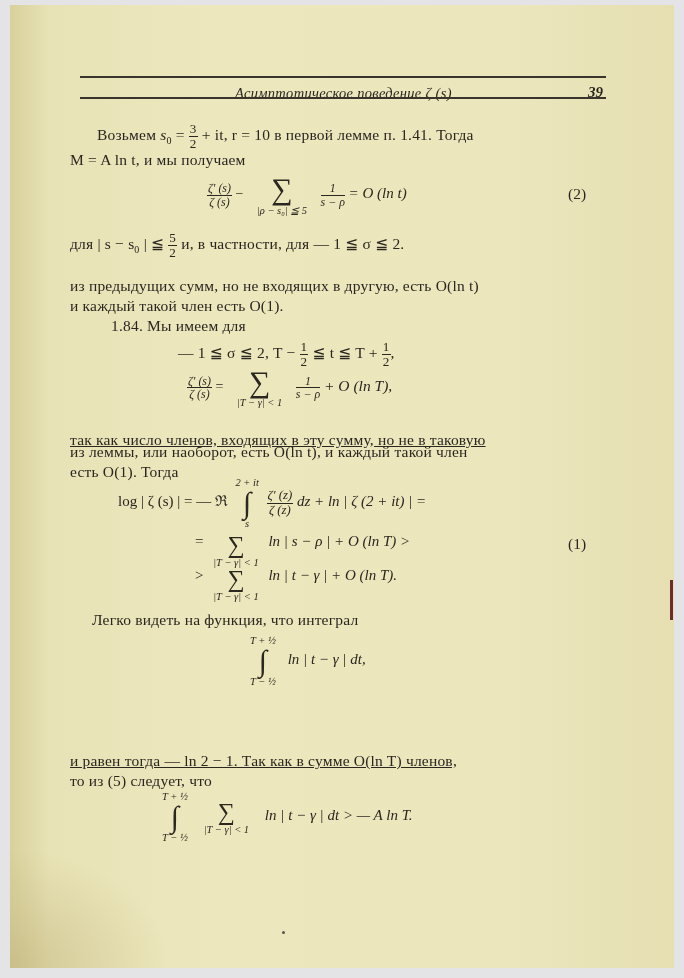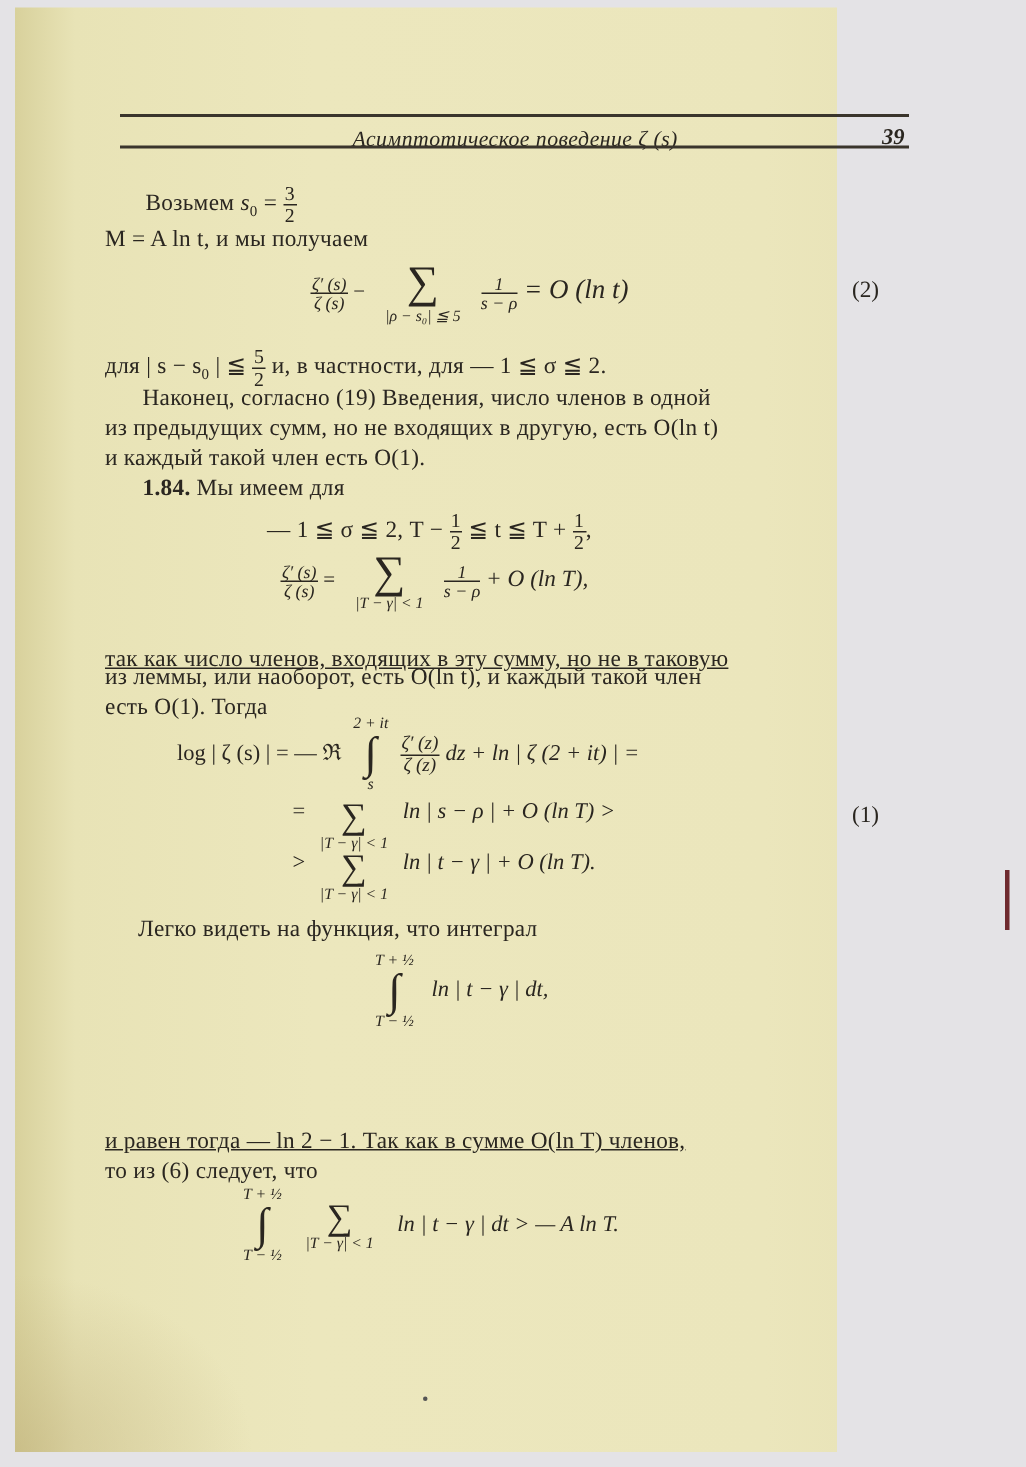--- a/index.html
+++ b/index.html
@@ -3,34 +3,34 @@
 <meta charset="utf-8">
 <style>
   html, body { margin:0; padding:0; }
   body {
     width:684px; height:978px; position:relative; overflow:hidden;
     background:#e4e3e6;
     font-family:"Liberation Serif", "DejaVu Serif", serif;
     color:#2a2620;
   }
   .paper {
-    position:absolute; left:10px; top:5px; width:548px; height:963px;
+    position:absolute; left:10px; top:5px; width:664px; height:963px;
     background:linear-gradient(90deg,#d8d19c 0px,#e8e3b6 40px,#ece7bd 200px,#ebe6bc 500px,#e5dfb2 664px);
   }
   .paper::after {
     content:""; position:absolute; left:0; bottom:0; width:160px; height:120px;
     background:radial-gradient(ellipse at 0% 100%, rgba(190,175,120,0.55), rgba(190,175,120,0) 70%);
   }
   .abs { position:absolute; white-space:nowrap; }
   .rule { position:absolute; left:70px; width:526px; height:1.5px; background:#3a352c; }
   .header-title { left:225px; top:80px; font-size:14.5px; font-style:italic; letter-spacing:0.3px; }
   .page-num { left:578px; top:79px; font-size:15px; font-style:italic; font-weight:bold;text-align:right; }
   .txt { font-size:15.5px; letter-spacing:0.2px; }
   .it { font-style:italic; }
-  .b { font-weight:bold; }
+  .b { font-weight:normal;margin-left:16px; }
   .frac { display:inline-block; vertical-align:middle; text-align:center; line-height:1.05; font-size:0.85em; }
   .frac > span { display:block; }
   .frac > span.num { border-bottom:1px solid #2a2620; padding:0 1px; }
   .big-sigma { font-size:30px; line-height:1; }
   .integral { font-size:30px; line-height:1; font-style:italic; }
   .small { font-size:10.5px; font-style:italic; }
   .eqnum { font-size:15.5px; }
   .dot { position:absolute; left:272px; top:926px; width:3px; height:3px; border-radius:50%; background:#555; }
   .edge-mark { position:absolute; left:670px; top:580px; width:3px; height:40px; background:#6e2a2e; }
 </style>
@@ -38,39 +38,38 @@
 <body>
 
 <div class="paper">
 
   <div class="rule" style="top:71px;"></div>
   <div class="abs header-title">Асимптотическое поведение ζ (s)</div>
   <div class="abs page-num">39</div>
   <div class="rule" style="top:92px;"></div>
 
   <div class="abs txt" style="left:87px; top:117px;">
-    <span>Возьмем </span><span class="it">s</span><sub style="font-size:10px;">0</sub><span> = </span><span class="frac"><span class="num">3</span><span>2</span></span>
+    <span>Возьмем </span><span class="it">s</span><sub style="font-size:10px;">0</sub><span> = </span><span class="frac"><span class="num">3</span><span>2</span></span><span> + it,  r = 10 в первой лемме п. 1.41. Тогда</span>
   </div>
   <div class="abs txt" style="left:60px; top:146px;">M = A  ln t,  и мы получаем</div>
 
   <div class="abs" style="left:197px; top:169px; font-size:14px;">
     <span class="frac it"><span class="num">ζ′ (s)</span><span>ζ (s)</span></span><span> − </span>
     <span style="display:inline-block; text-align:center; vertical-align:middle; margin:0 10px;">
       <span class="big-sigma" style="display:block;">∑</span>
       <span class="small" style="display:block;">|ρ − s₀| ≦ 5</span>
     </span>
-    <span class="frac it"><span class="num">1</span><span>s − ρ</span></span><span class="it" style="font-size:18px;"> = O (ln t)</span>
+    <span class="frac it"><span class="num">1</span><span>s − ρ</span></span><span class="it" style="font-size:15px;"> = O (ln t)</span>
   </div>
   <div class="abs eqnum" style="left:558px; top:180px;">(2)</div>
 
   <div class="abs txt" style="left:60px; top:226px;">
     <span>для  | s − s</span><sub style="font-size:10px;">0</sub><span> | ≦ </span><span class="frac"><span class="num">5</span><span>2</span></span><span>  и,  в частности,  для — 1 ≦ σ ≦ 2.</span>
   </div>
 
-  <div class="abs txt" style="left:85px; top:252px;">Наконец,  согласно  (19)  Введения,  число  членов  в  одной</div>
   <div class="abs txt" style="left:60px; top:272px;">из  предыдущих  сумм,  но  не  входящих  в  другую,  есть  O(ln t)</div>
   <div class="abs txt" style="left:60px; top:292px;">и  каждый  такой  член  есть  O(1).</div>
 
   <div class="abs txt" style="left:85px; top:312px;">
     <span class="b">1.84.</span><span> Мы имеем для</span>
   </div>
 
   <div class="abs txt" style="left:168px; top:335px;">
     <span>— 1 ≦ σ ≦ 2,  T − </span><span class="frac"><span class="num">1</span><span>2</span></span><span> ≦ t ≦ T + </span><span class="frac"><span class="num">1</span><span>2</span></span><span>,</span>
   </div>
@@ -120,21 +119,21 @@
   <div class="abs" style="left:240px; top:630px; font-size:15px;">
     <span style="display:inline-block; text-align:center; vertical-align:middle;">
       <span class="small" style="display:block;">T + ½</span>
       <span class="integral" style="display:block;">∫</span>
       <span class="small" style="display:block;">T − ½</span>
     </span>
     <span class="it" style="margin-left:8px;">ln | t − γ | dt,</span>
   </div>
 
   <div class="abs txt" style="left:60px; top:747px;text-decoration:underline;">и  равен  тогда — ln 2 − 1.  Так  как  в  сумме  O(ln T)  членов,</div>
-  <div class="abs txt" style="left:60px; top:767px;">то  из  (6)  следует,  что</div>
+  <div class="abs txt" style="left:60px; top:767px;">то  из  (5)  следует,  что</div>
 
   <div class="abs" style="left:152px; top:786px; font-size:15px;">
     <span style="display:inline-block; text-align:center; vertical-align:middle;">
       <span class="small" style="display:block;">T + ½</span>
       <span class="integral" style="display:block;">∫</span>
       <span class="small" style="display:block;">T − ½</span>
     </span>
     <span style="display:inline-block; text-align:center; vertical-align:middle; margin:0 12px;">
       <span class="big-sigma" style="display:block; font-size:24px;">∑</span>
       <span class="small" style="display:block;">|T − γ| &lt; 1</span>

